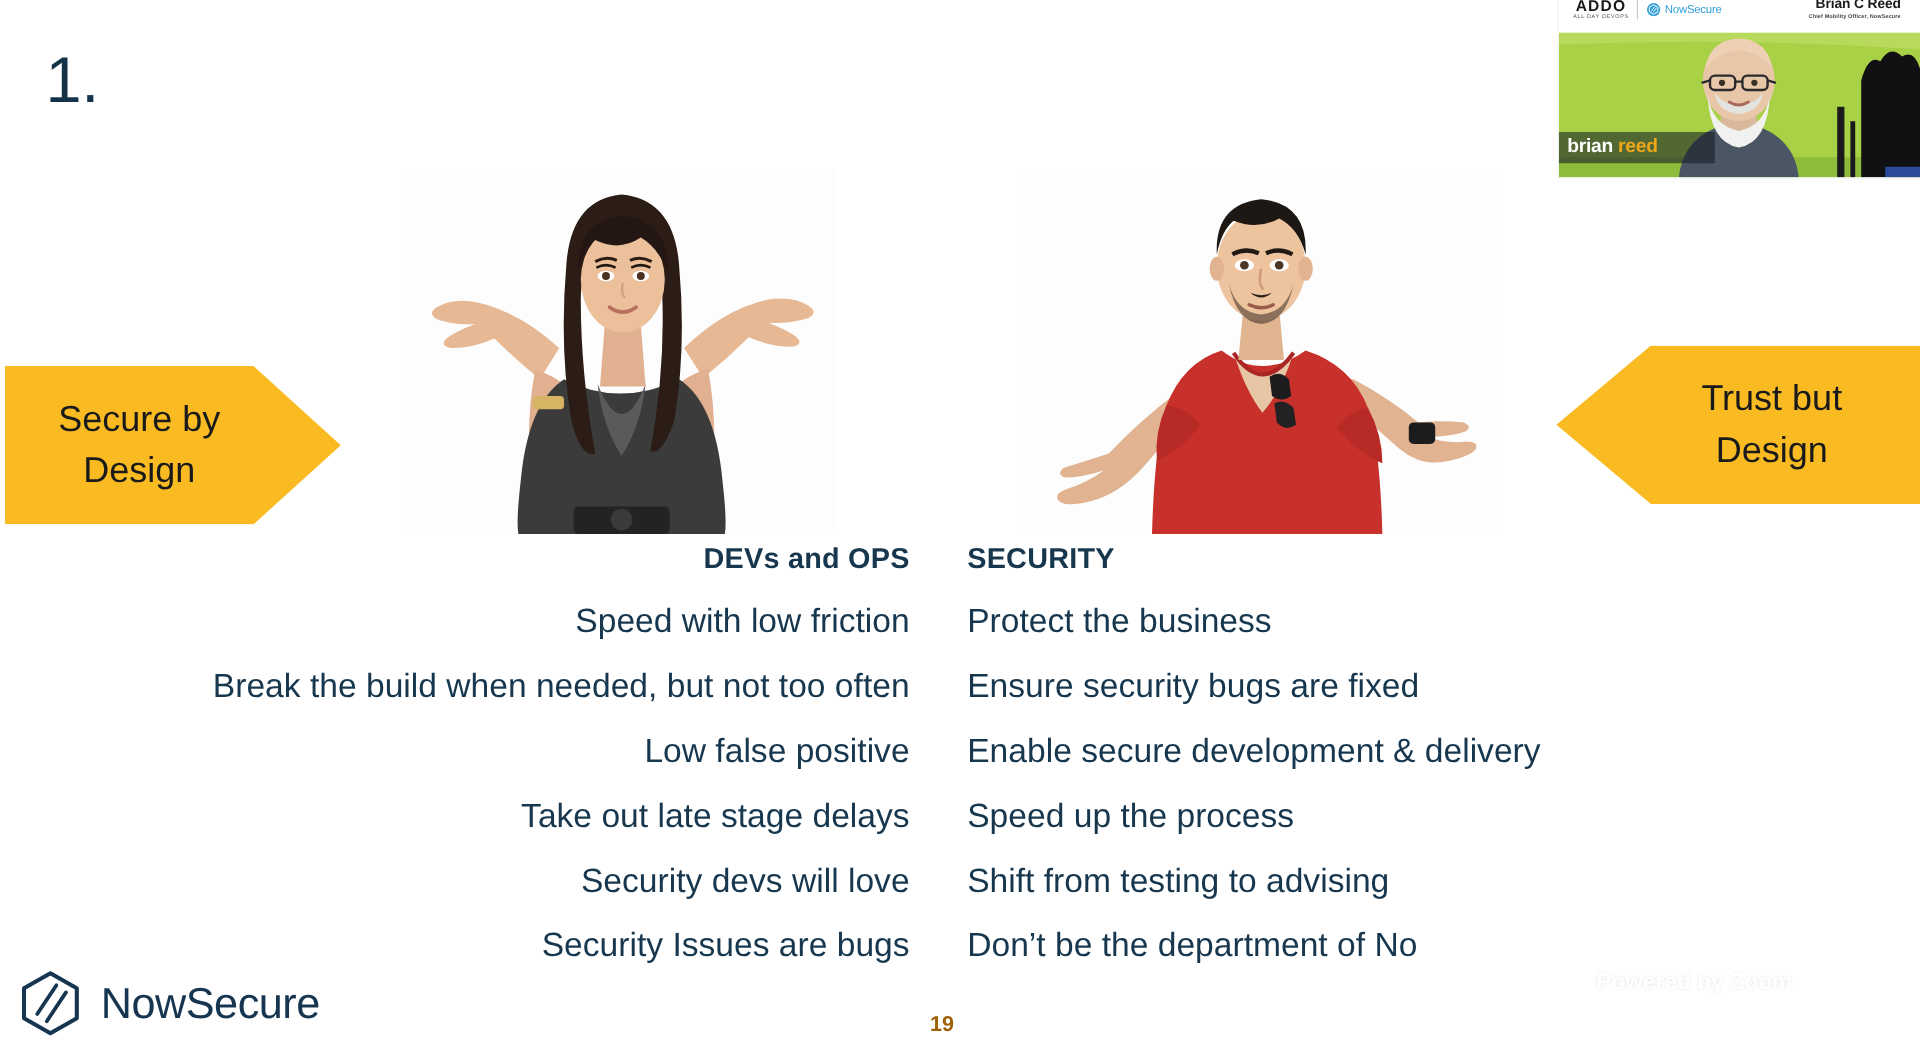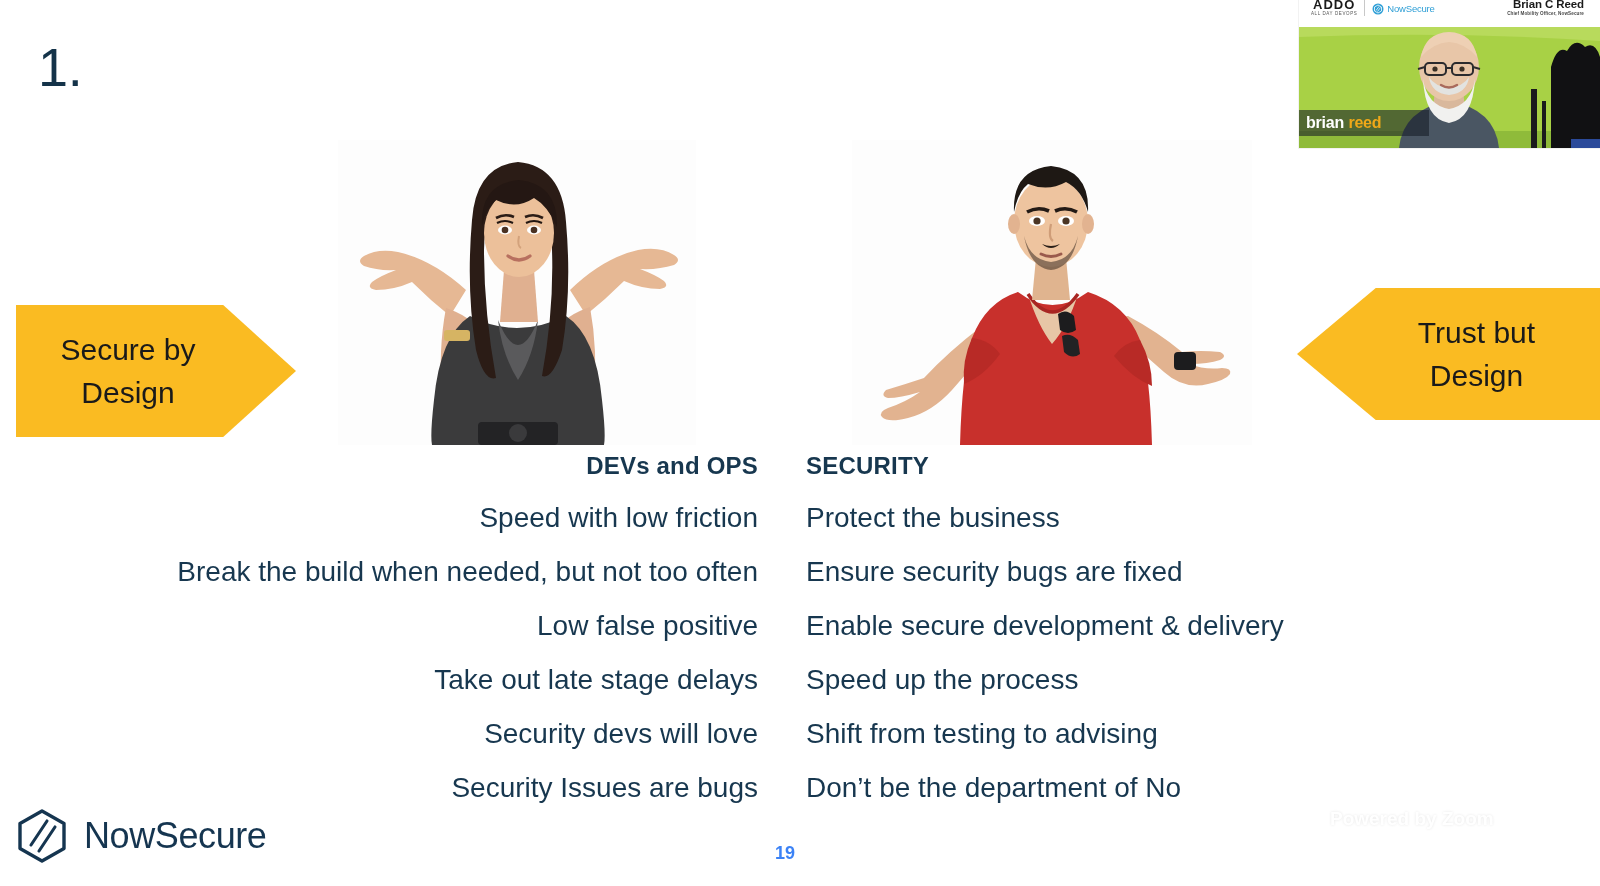--- a/index.html
+++ b/index.html
@@ -33,21 +33,21 @@
   
   .arrow{
     position:absolute; height:132px;
     background:#FABB22;
     display:flex; flex-direction:column;
     align-items:center; justify-content:center;
     font-size:30px; line-height:1.45; color:#1a1a1a;
     text-align:center;
   }
   #arrow-left{
-    left:16px; top:305px; width:280px;
+    left:4px; top:305px; width:280px;
     clip-path:polygon(0 0, 74% 0, 100% 50%, 74% 100%, 0 100%);
     padding-right:56px;
   }
   #arrow-right{
     left:1297px; top:288px; width:303px;
     clip-path:polygon(26% 0, 100% 0, 100% 100%, 26% 100%, 0 50%);
     padding-left:56px;
   }
 
   
@@ -70,21 +70,21 @@
   #footer-logo .wordmark{
     font-size:36px; color:#153550; letter-spacing:-0.4px;
   }
 
   #copyright{
     position:absolute; left:348px; top:849px;
     font-size:13.5px; color:#b9c2c9; white-space:nowrap;
   }
   #page-number{
     position:absolute; left:775px; top:843px;
-    font-size:18px; font-weight:bold; color:#3b82f6;
+    font-size:18px; font-weight:bold; color:#a16207;
   }
 
   #powered-by{
     position:absolute; left:1330px; top:808px;
     font-size:19px; font-weight:bold; color:#ffffff;
     text-shadow:0 0 3px rgba(0,0,0,0.10);
     white-space:nowrap;
   }
 
   

